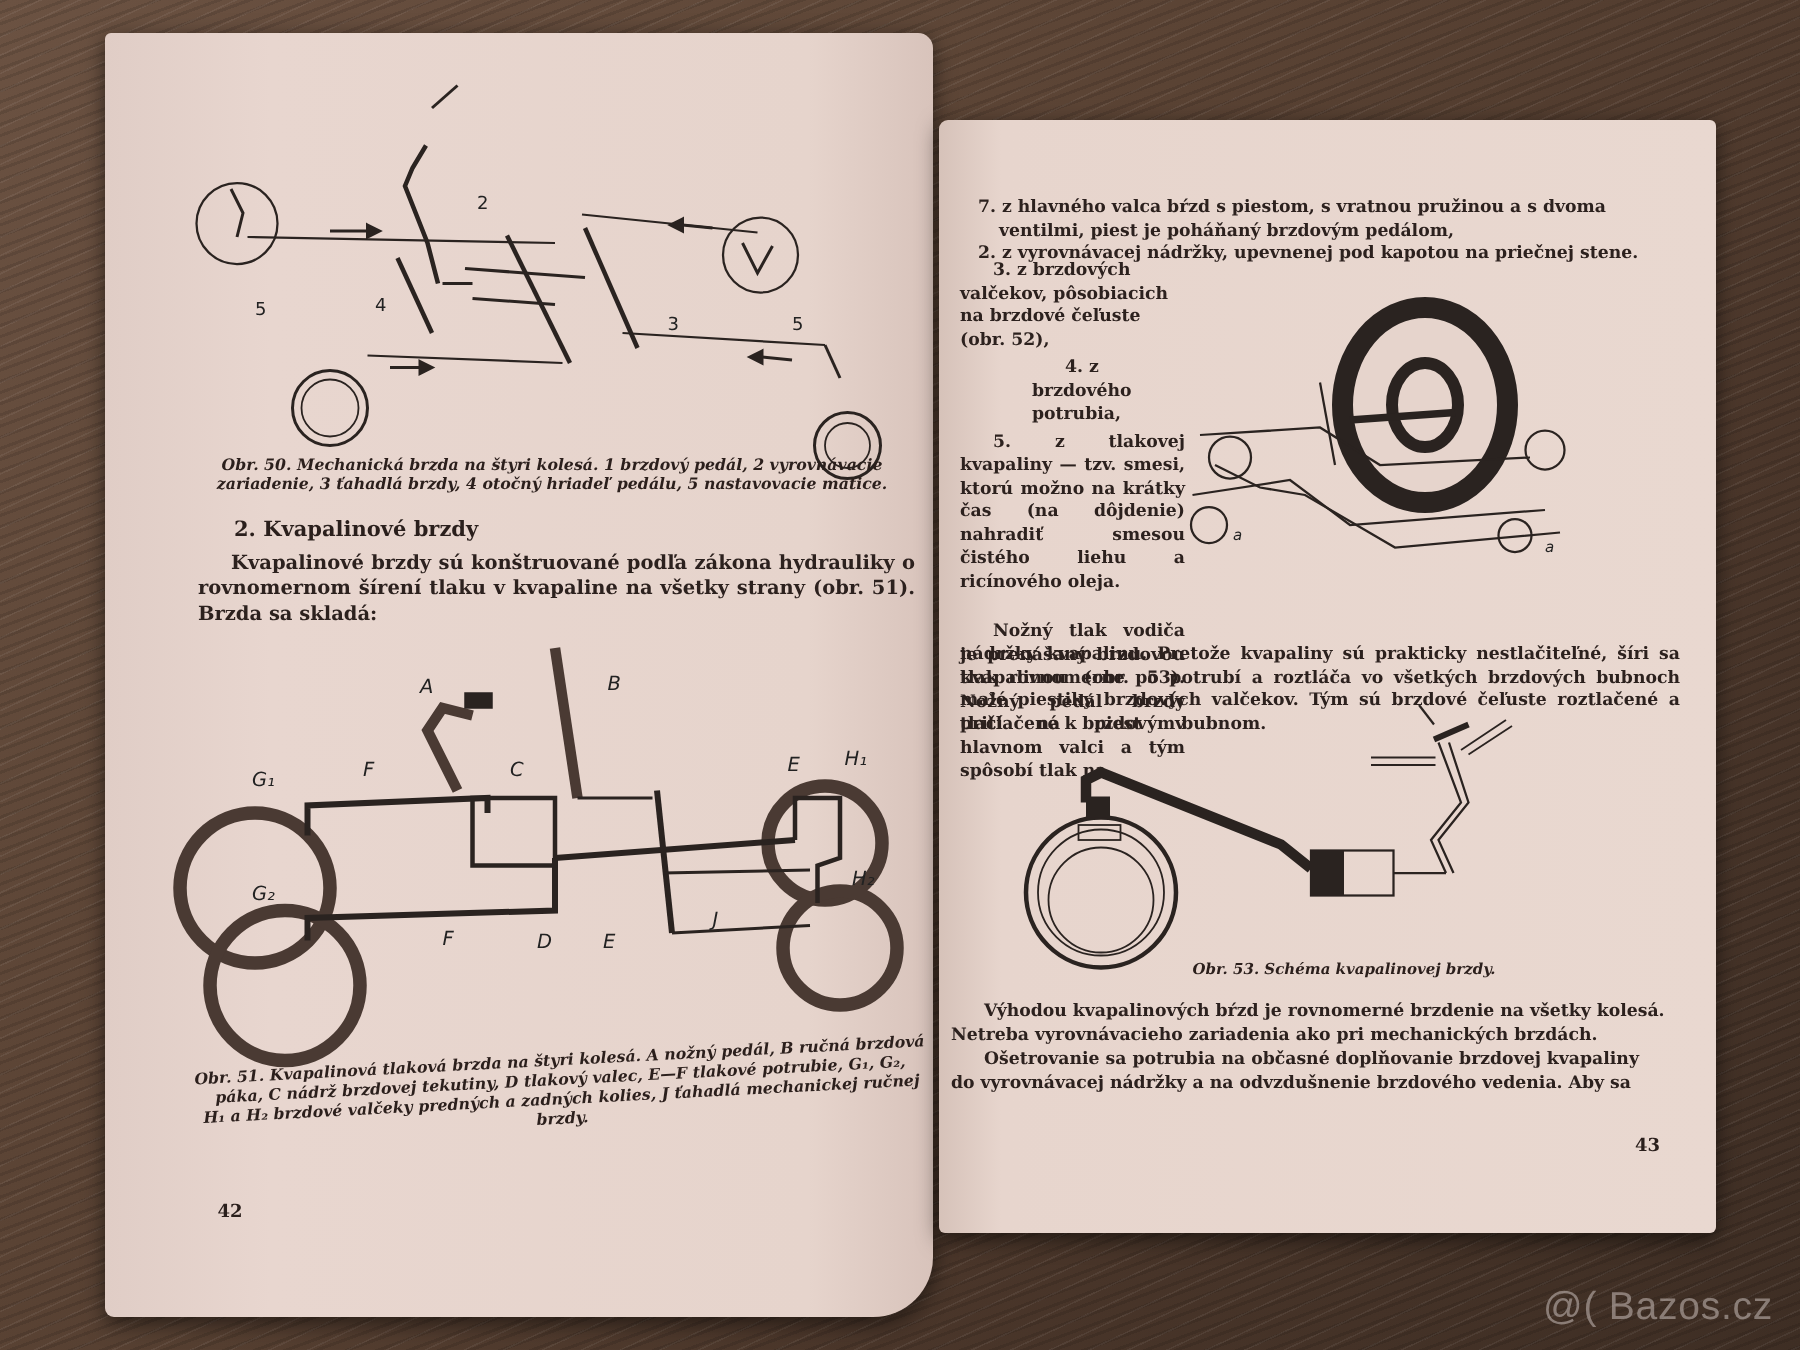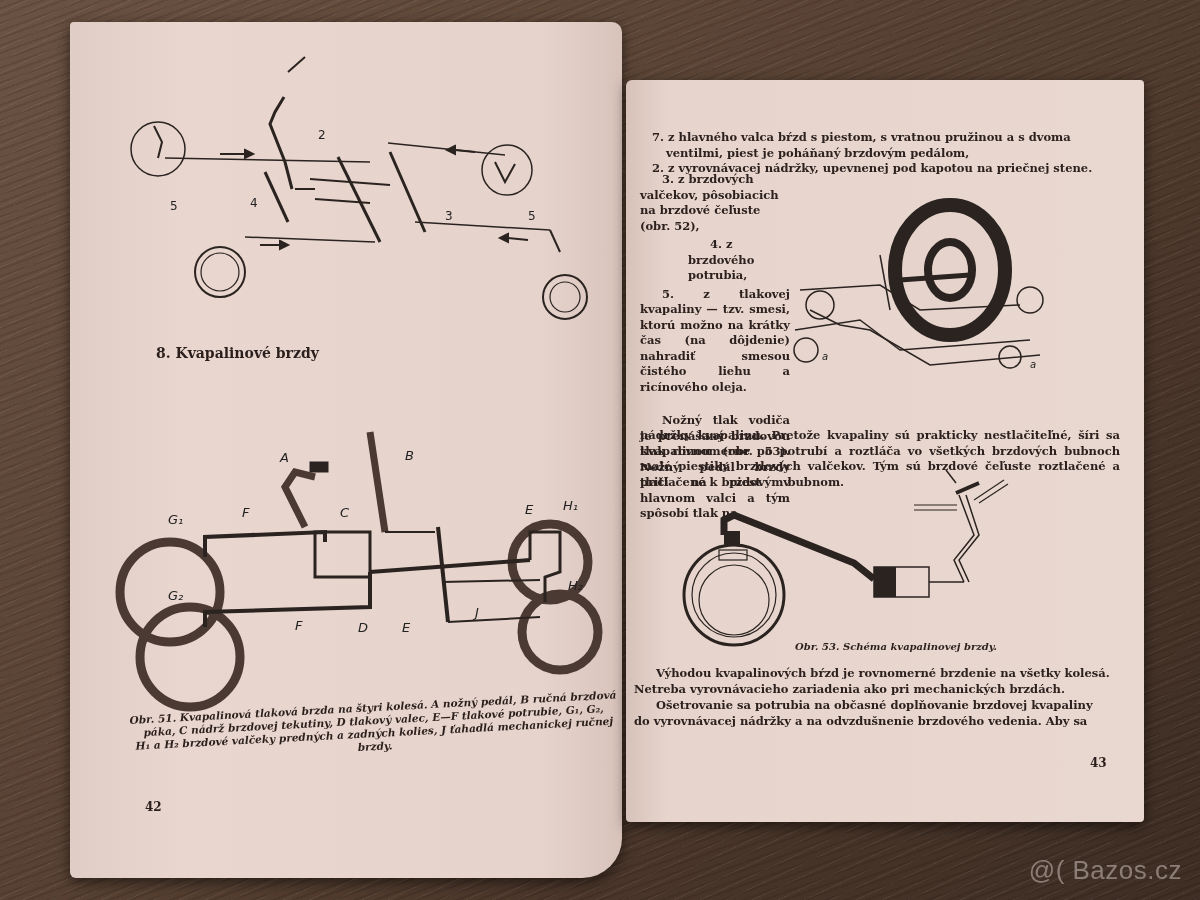--- a/index.html
+++ b/index.html
@@ -66,23 +66,25 @@
         <polygon points="438,142 430,146 438,150"></polygon>
       <line x1="235" y1="-35" x2="218" y2="-20"></line>
     </g>
     <text class="num" x="248" y="47">2</text>
     <text class="num" x="375" y="128">3</text>
     <text class="num" x="180" y="115">4</text>
     <text class="num" x="100" y="118">5</text>
     <text class="num" x="458" y="128">5</text>
   </svg>
 
+  <div class="abs caption" style="left:58px;top:282px;width:480px;">Obr. 50. Mechanická brzda na štyri kolesá. 1 brzdový pedál, 2 vyrovnávacie zariadenie, 3 ťahadlá brzdy, 4 otočný hriadeľ pedálu, 5 nastavovacie matice.</div>
 
-  <div class="abs heading" style="left:86px;top:323px;">8. Kvapalinové brzdy</div>
+  <div class="abs heading" style="left:86px;top:323px;">2. Kvapalinové brzdy</div>
 
+  <div class="abs body indent" style="left:62px;top:345px;width:478px;text-align:justify;">Kvapalinové brzdy sú konštruované podľa zákona hydrauliky o rovnomernom šírení tlaku v kvapaline na všetky strany (obr. 51). Brzda sa skladá:</div>
 
   <svg width="552" height="280" style="left:0;top:410px;">
     <g fill="none" stroke="#2a2320">
 
       <circle cx="100" cy="160" r="50" stroke-width="9" stroke="#4a3a33"></circle>
       <circle cx="120" cy="225" r="50" stroke-width="9" stroke="#4a3a33"></circle>
 
       <circle cx="480" cy="130" r="38" stroke-width="9" stroke="#4a3a33"></circle>
       <circle cx="490" cy="200" r="38" stroke-width="9" stroke="#4a3a33"></circle>
 

